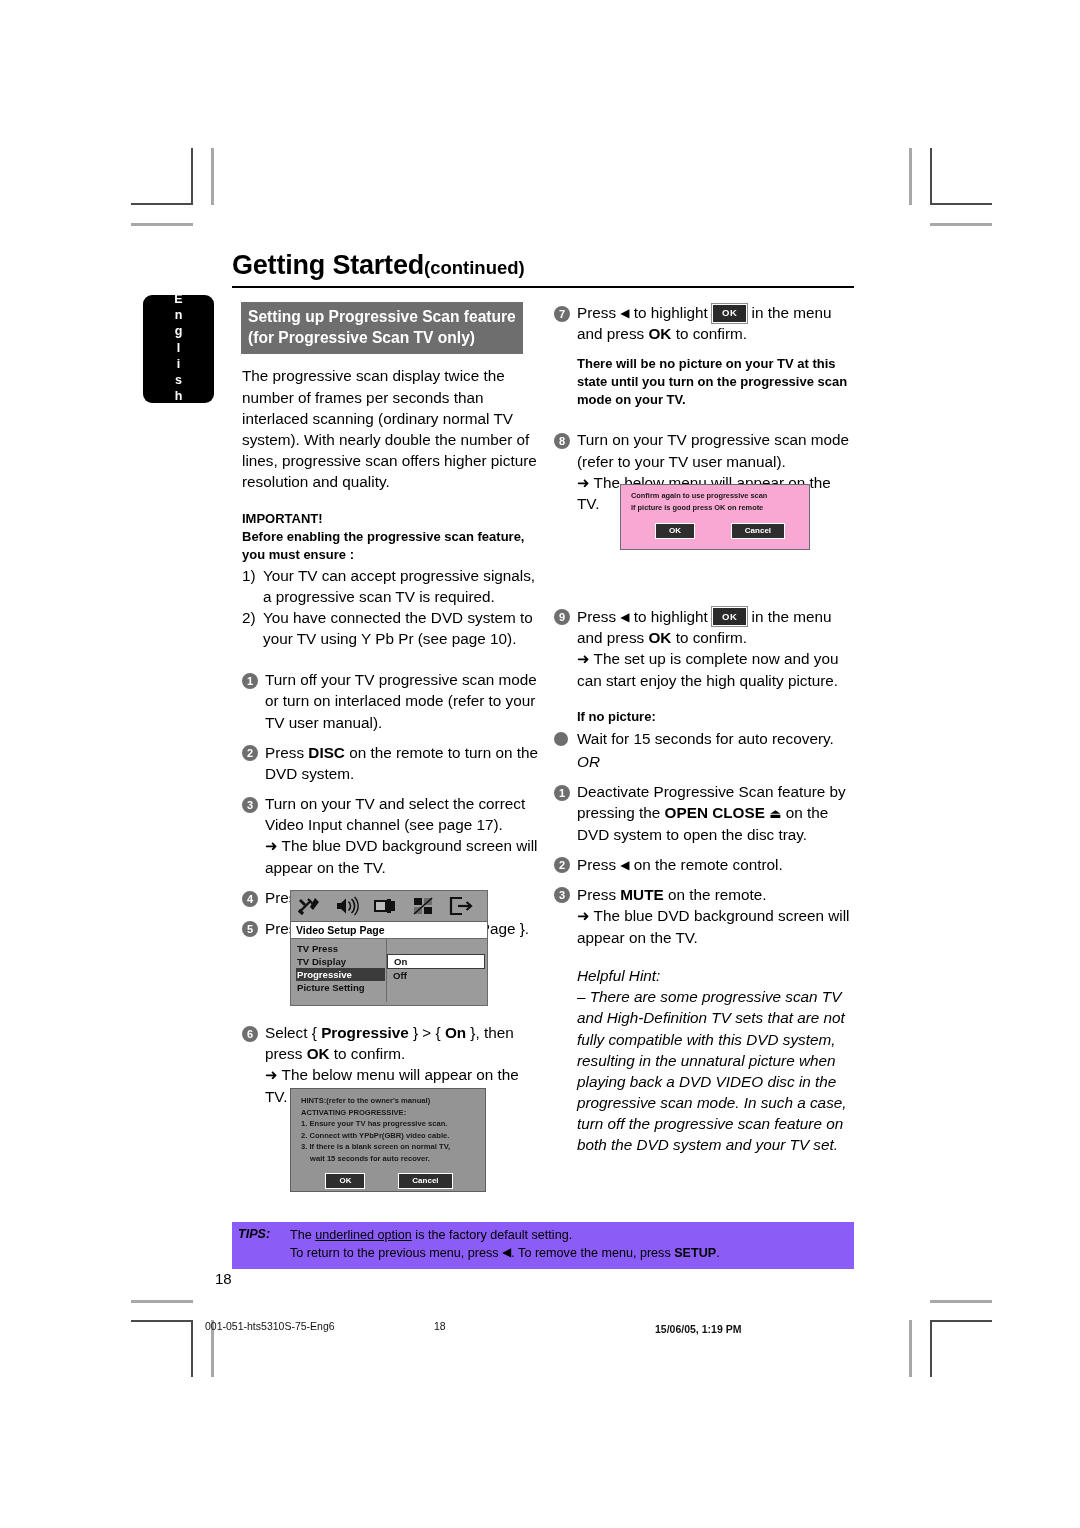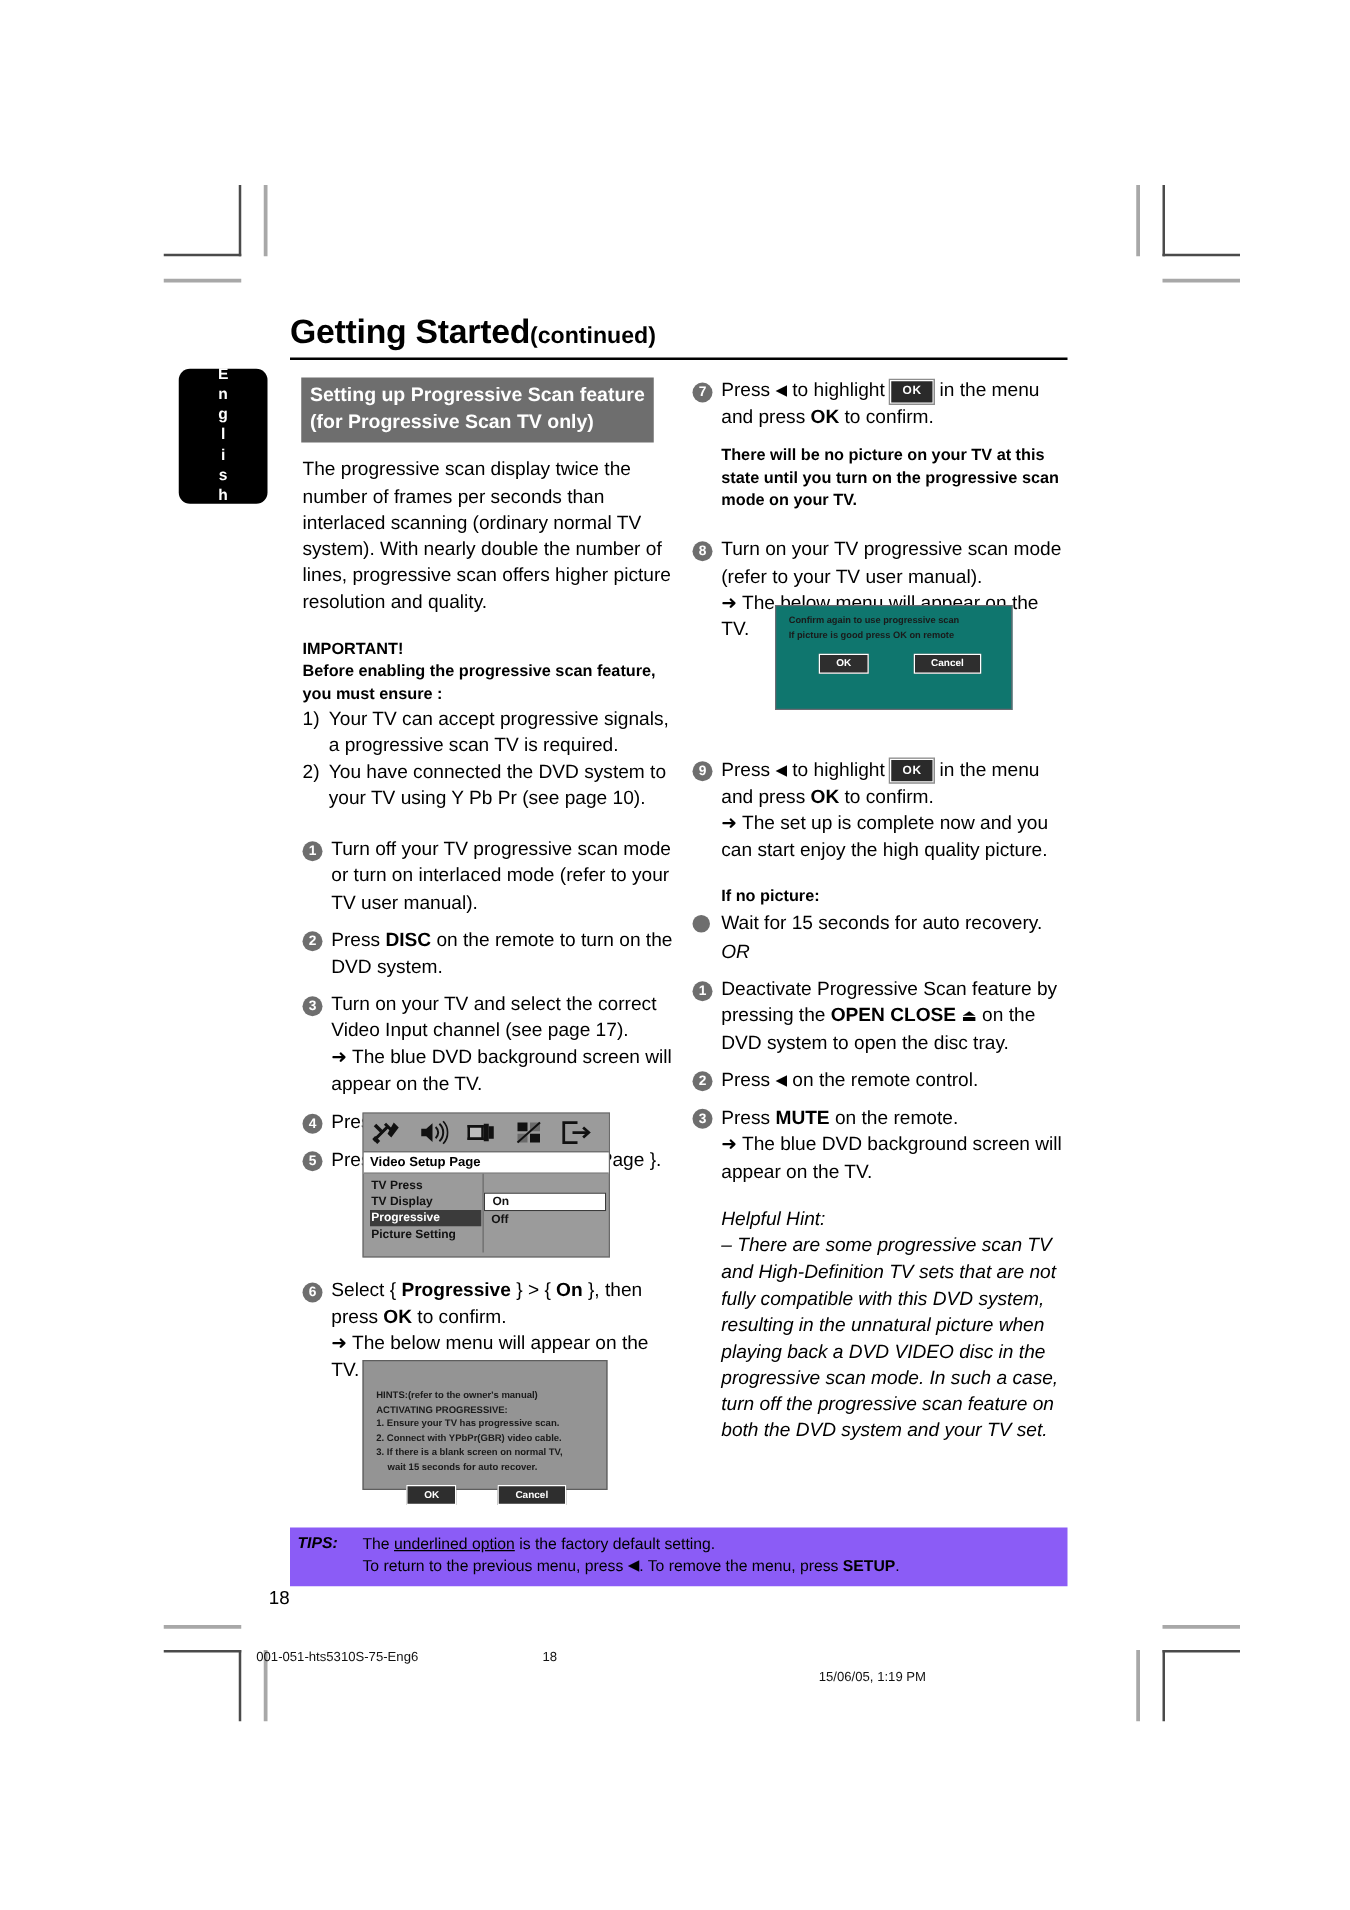--- a/index.html
+++ b/index.html
@@ -236,21 +236,21 @@
   }
 
   
   #hints-shot {
     position: absolute;
     left: 290px; top: 1088px;
     width: 196px; height: 104px;
     background: #949494;
     border: 1px solid #5e5e5e;
     box-sizing: border-box;
-    padding: 21px 8px 0 10px;
+    padding: 6px 8px 0 10px;
   }
   .tv-line {
     font-size: 7.6px;
     font-weight: bold;
     color: #1a1a1a;
     line-height: 11.5px;
     font-family: "Liberation Sans", sans-serif;
     white-space: nowrap;
   }
   .tv-line.ind { padding-left: 9px; }
@@ -267,22 +267,22 @@
     background: #2e2e2e;
     border: 1.5px solid #ffffff;
     padding: 1px 13px 2px 13px;
     line-height: 11px;
   }
 
   
   #confirm-shot {
     position: absolute;
     left: 620px; top: 484px;
-    width: 190px; height: 84px;
-    background: #0f766e;
+    width: 190px; height: 66px;
+    background: #f9a8d4;
     border: 1px solid #6a6a72;
     box-sizing: border-box;
     padding: 5px 0 0 10px;
   }
   #confirm-shot .tv-line { font-size: 7.4px; }
   #confirm-shot .tv-btnrow { margin-top: 10px; padding: 0 6px; }
 
   
   #tips {
     position: absolute;
@@ -318,21 +318,21 @@
   #print-footer {
     position: absolute;
     left: 0; top: 1320px;
     width: 1080px;
     height: 16px;
     font-size: 10.5px;
     color: #111;
   }
   #pf-file { position: absolute; left: 205px; top: 0; }
   #pf-page { position: absolute; left: 434px; top: 0; }
-  #pf-date { position: absolute; left: 655px; top: 16px; }
+  #pf-date { position: absolute; left: 655px; top: 3px; font-weight: bold; }
 </style>
 </head>
 <body>
 
 <div id="page">
 
   <div class="mark" style="left:131px; top:203px; width:62px; height:2px;"></div>
   <div class="mark" style="left:191px; top:148px; width:2px; height:57px;"></div>
   <div class="mark light" style="left:211px; top:148px; width:3px; height:57px;"></div>
   <div class="mark light" style="left:131px; top:223px; width:62px; height:3px;"></div>

